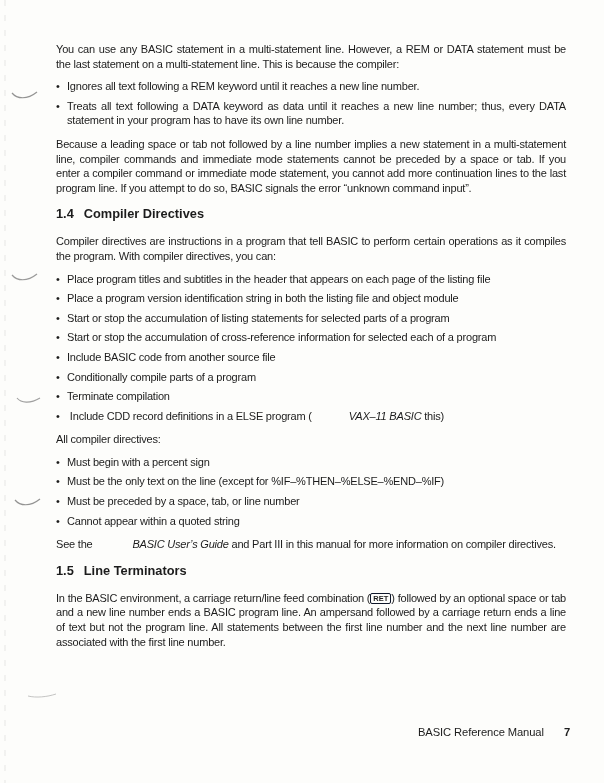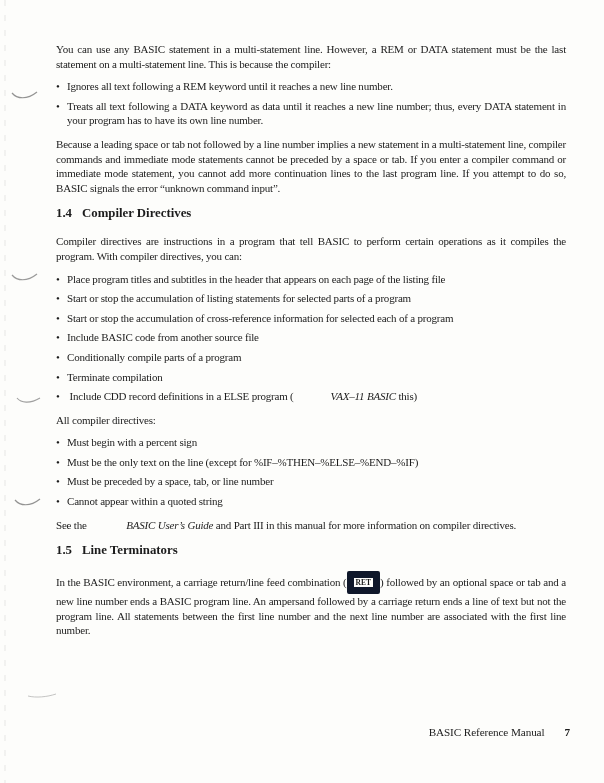--- a/index.html
+++ b/index.html
@@ -2,21 +2,21 @@
 <html><head>
 <meta charset="utf-8">
 <style>
   * { margin: 0; padding: 0; box-sizing: border-box; }
   html, body { background: #ffffff; }
   .page {
     position: relative;
     width: 604px;
     height: 783px;
     background: #fdfdfb;
-    font-family: Liberation Serif, serif;
+    font-family: Liberation Sans, sans-serif;
     color: #1c1c1c;
     overflow: hidden;
   }
   .scan-edge {
     position: absolute;
     left: 4px; top: 0;
     width: 2px; height: 100%;
     background: repeating-linear-gradient(to bottom,
       rgba(140,140,140,0.10) 0 6px, transparent 6px 15px);
   }
@@ -47,21 +47,21 @@
     letter-spacing: 0;
     margin: 11px 0 13px 0;
   }
   h2 .sec-num { margin-right: 10px; }
   i { font-style: italic; padding-left: 37px; }
   .key {
     display: inline-block;
     font-size: 7.5px;
     line-height: 9px;
     letter-spacing: 0;
-    border: 7px solid #0f172a;
+    border: 1px solid #0f172a;
     border-radius: 2px;
     padding: 0 2px;
     vertical-align: 1px;
     font-weight: bold;
   }
   .footer {
     position: absolute;
     top: 726px; right: 34px;
     font-size: 11.2px;
     letter-spacing: -0.1px;
@@ -109,20 +109,21 @@
     <p>Because a leading space or tab not followed by a line number implies a new statement in a multi-statement line, compiler commands and immediate mode statements cannot be preceded by a space or tab. If you enter a compiler command or immediate mode statement, you cannot add more continuation lines to the last program line. If you attempt to do so, BASIC signals the error “unknown command input”.</p>
 
     <h2>
       <span class="sec-num">1.4</span><span>Compiler Directives</span>
     </h2>
 
     <p>Compiler directives are instructions in a program that tell BASIC to perform certain operations as it compiles the program. With compiler directives, you can:</p>
 
     <ul>
       <li>Place program titles and subtitles in the header that appears on each page of the listing file</li>
+      <li>Place a program version identification string in both the listing file and object module</li>
       <li>Start or stop the accumulation of listing statements for selected parts of a program</li>
       <li>Start or stop the accumulation of cross-reference information for selected each of a program</li>
       <li>Include BASIC code from another source file</li>
       <li>Conditionally compile parts of a program</li>
       <li>Terminate compilation</li>
       <li>
         <span>Include CDD record definitions in a ELSE program (</span><i>VAX–11 BASIC</i><span> this)</span>
       </li>
     </ul>
 

